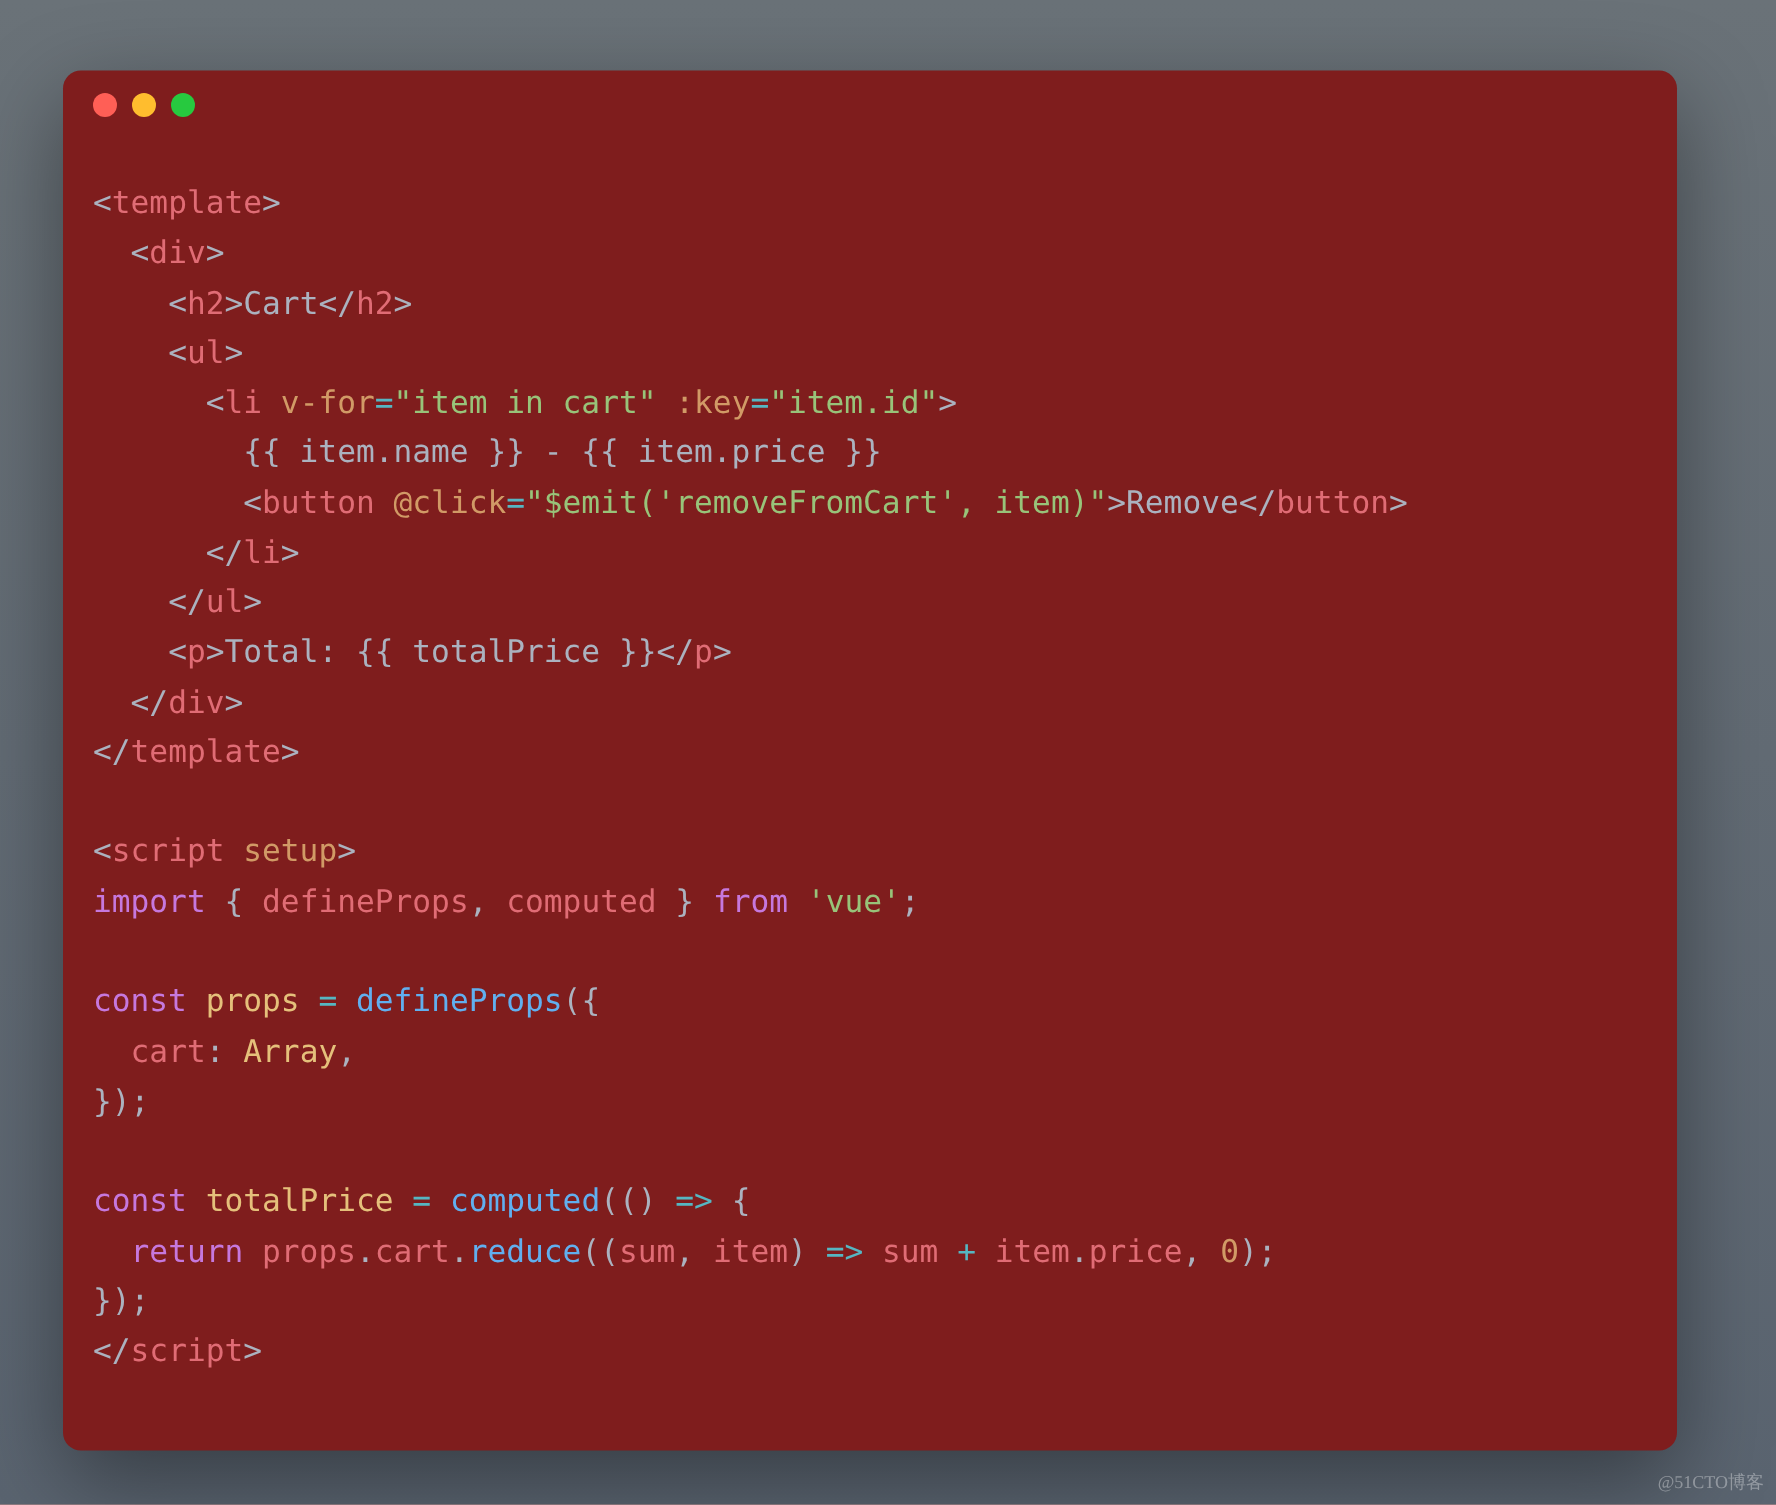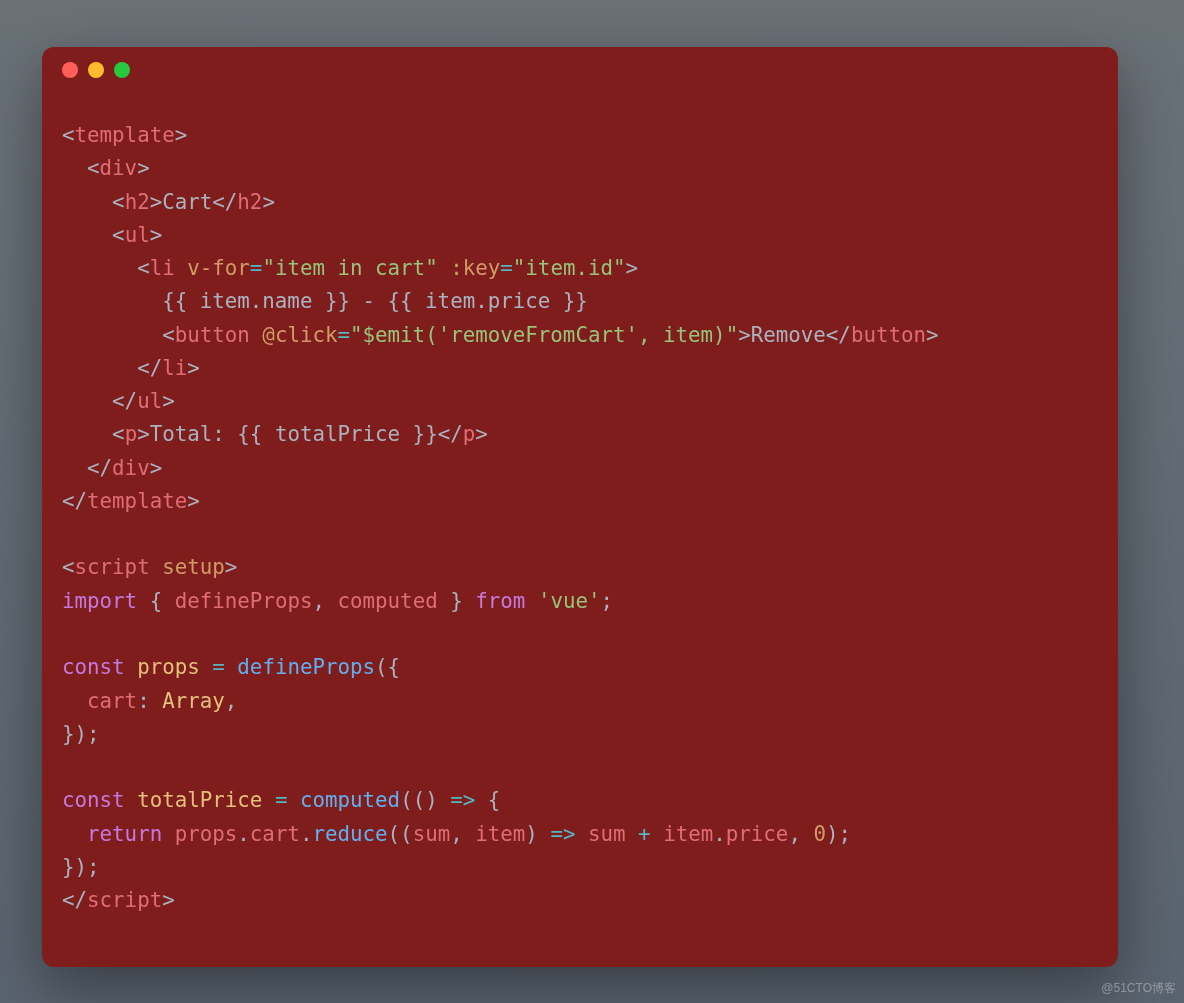--- a/index.html
+++ b/index.html
@@ -46,21 +46,21 @@
     color: #abb2bf;
     white-space: pre;
     font-family: "SF Mono","Consolas","Menlo",monospace;
   }
   .watermark {
     position: absolute;
     right: 8px;
     bottom: 6px;
     font-size: 12px;
     color: rgba(255,255,255,0.35);
-    font-family: Liberation Sans, sans-serif;
+    font-family: Liberation Serif, serif;
   }
 
   .ang  { color:#abb2bf; }
   .tag  { color:#e06c75; }
   .attr { color:#d19a66; }
   .op   { color:#56b6c2; }
   .str  { color:#98c379; }
   .txt  { color:#abb2bf; }
   .kw   { color:#c678dd; }
   .fn   { color:#61afef; }

